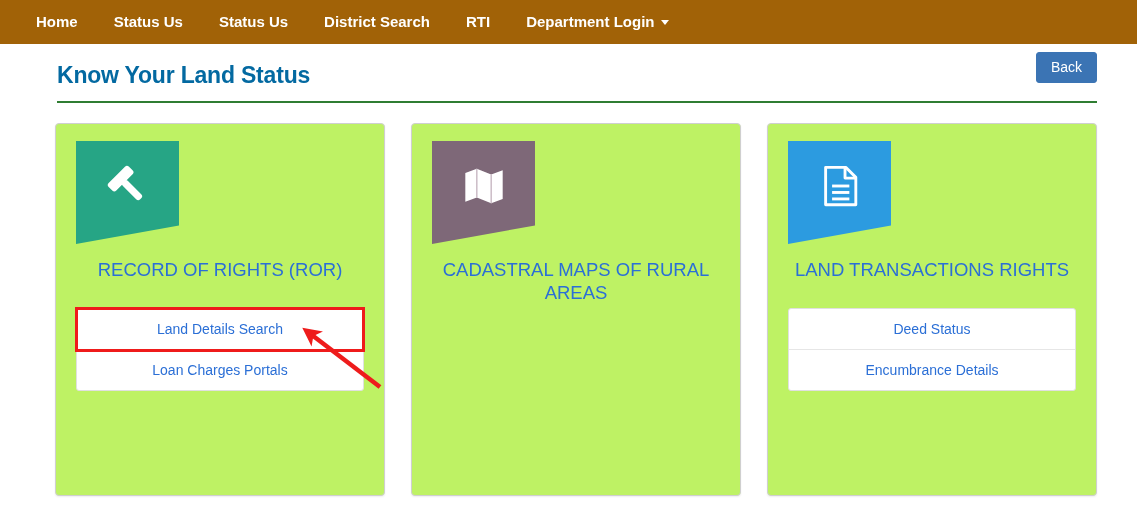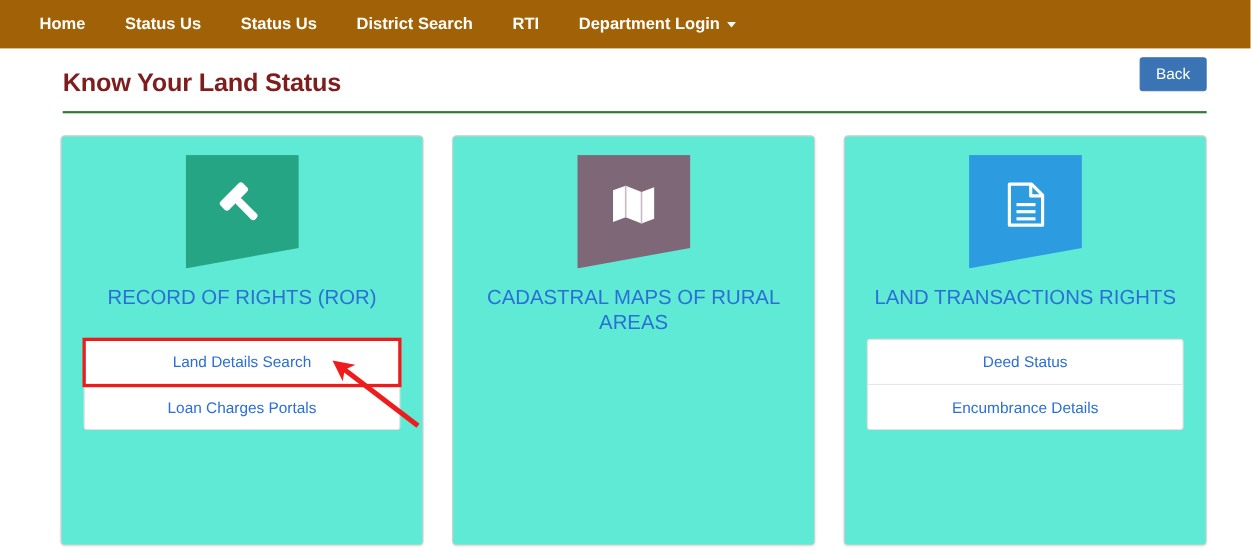--- a/index.html
+++ b/index.html
@@ -40,21 +40,21 @@
     border-top: 5px solid #ffffff;
   }
 
   
   .page-head {
     position: relative;
     margin: 0 40px 0 57px;
     padding-top: 18px;
   }
   .page-title {
-    color: #7f1d1d;
+    color: #0369a1;
     font-size: 23px;
     font-weight: bold;
     letter-spacing: -0.2px;
     padding-bottom: 12px;
   }
   .title-rule {
     border-bottom: 2px solid #2f7d32;
     width: 100%;
   }
   .back-button {
@@ -74,27 +74,26 @@
 
   
   .cards-row {
     display: flex;
     gap: 26px;
     margin: 20px 40px 0 55px;
   }
   .card {
     flex: 1 1 0;
     height: 373px;
-    background: #5eead4;
+    background: #bef264;
     border: 1px solid #cfcfcf;
     border-radius: 4px;
     box-shadow: 0 1px 2px rgba(0,0,0,0.07);
     display: flex;
     flex-direction: column;
-    align-items: center;
     padding: 0 20px;
     position: relative;
   }
 
   
   .icon-shape {
     width: 103px;
     height: 103px;
     margin-top: 17px;
     position: relative;

